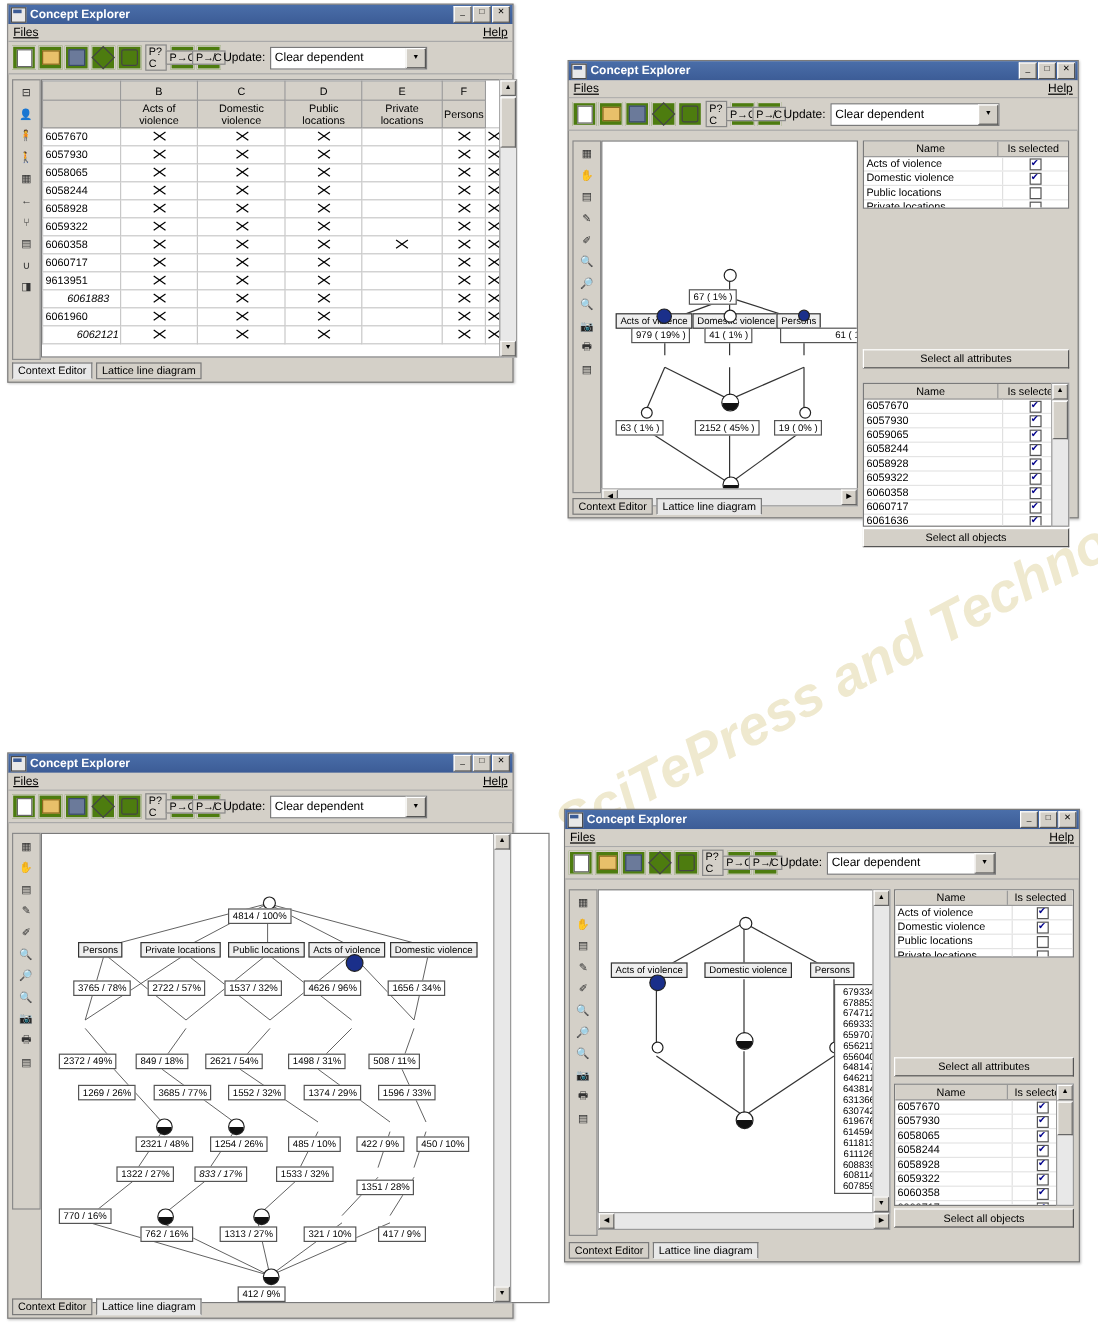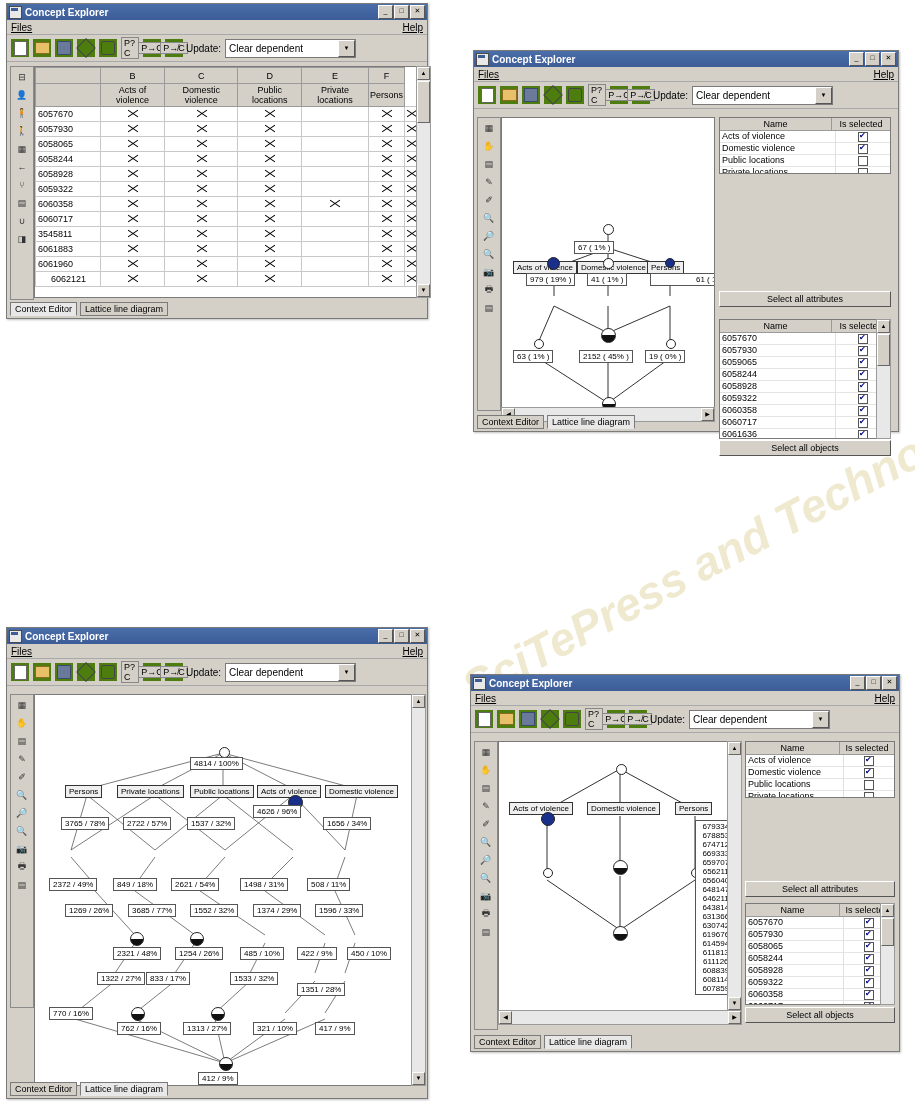--- a/index.html
+++ b/index.html
@@ -211,48 +211,48 @@
           <tr>
             <td style="text-align: left; padding-left: 2px;">6060717</td>
             <td><span class="xmark"></span></td>
             <td><span class="xmark"></span></td>
             <td><span class="xmark"></span></td>
             <td></td>
             <td><span class="xmark"></span></td>
             <td><span class="xmark"></span></td>
           </tr>
           <tr>
-            <td style="text-align: left; padding-left: 2px;">3545811</td>
-            <td><span class="xmark"></span></td>
-            <td><span class="xmark"></span></td>
-            <td><span class="xmark"></span></td>
-            <td></td>
-            <td><span class="xmark"></span></td>
-            <td><span class="xmark"></span></td>
-          </tr>
-          <tr>
-            <td style="text-align: left; padding-left: 2px;">6061883</td>
+            <td style="text-align: left; padding-left: 2px;">9613951</td>
+            <td><span class="xmark"></span></td>
+            <td><span class="xmark"></span></td>
+            <td><span class="xmark"></span></td>
+            <td></td>
+            <td><span class="xmark"></span></td>
+            <td><span class="xmark"></span></td>
+          </tr>
+          <tr>
+            <td style="text-align: left; padding-left: 20px; font-style: italic;">6061883</td>
             <td><span class="xmark"></span></td>
             <td><span class="xmark"></span></td>
             <td><span class="xmark"></span></td>
             <td></td>
             <td><span class="xmark"></span></td>
             <td><span class="xmark"></span></td>
           </tr>
           <tr>
             <td style="text-align: left; padding-left: 2px;">6061960</td>
             <td><span class="xmark"></span></td>
             <td><span class="xmark"></span></td>
             <td><span class="xmark"></span></td>
             <td></td>
             <td><span class="xmark"></span></td>
             <td><span class="xmark"></span></td>
           </tr>
           <tr>
-            <td style="text-align: center; padding-left: 2px;">6062121</td>
+            <td style="text-align: right; padding-left: 2px; font-style: italic;">6062121</td>
             <td><span class="xmark"></span></td>
             <td><span class="xmark"></span></td>
             <td><span class="xmark"></span></td>
             <td></td>
             <td><span class="xmark"></span></td>
             <td><span class="xmark"></span></td>
           </tr>
         </tbody>
     </table>
   </div>
@@ -507,21 +507,21 @@
     <div class="vb">✎</div>
     <div class="vb">✐</div>
     <div class="vb">🔍</div>
     <div class="vb">🔎</div>
     <div class="vb">🔍</div>
     <div class="vb">📷</div>
     <div class="vb">🖶</div>
     <div class="vb">▤</div>
   </div>
 
-  <div class="panel" style="left:27px;top:66px;width:378px;height:390px;">
+  <div class="panel" style="left:27px;top:66px;width:378px;height:390px;padding-left:44px;">
     <svg class="lines" width="378" height="390">
       <g stroke="#444" fill="none" stroke-width="0.7">
         <path d="M188,58 L52,94"></path>
           <path d="M188,58 L120,94"></path>
           <path d="M188,58 L188,94"></path>
         <path d="M188,58 L258,94"></path>
           <path d="M188,58 L322,94"></path>
         <path d="M52,100 L36,155"></path>
           <path d="M52,100 L120,155"></path>
           <path d="M120,100 L36,155"></path>
@@ -565,21 +565,21 @@
     <div class="lnode" style="left:82px;top:90px;">Private locations</div>
     <div class="lnode" style="left:155px;top:90px;">Public locations</div>
     <div class="lnode" style="left:222px;top:90px;">Acts of violence</div>
     <div class="lnode" style="left:290px;top:90px;">Domestic violence</div>
 
     <div class="circ" style="left:253px;top:100px;width:13px;height:13px;background:#1a2f8a;"></div>
 
     <div class="node" style="left:26px;top:122px;">3765 / 78%</div>
     <div class="node" style="left:88px;top:122px;">2722 / 57%</div>
     <div class="node" style="left:152px;top:122px;">1537 / 32%</div>
-    <div class="node" style="left:218px;top:110px;">4626 / 96%</div>
+    <div class="node" style="left:218px;top:122px;">4626 / 96%</div>
     <div class="node" style="left:288px;top:122px;">1656 / 34%</div>
 
     <div class="node" style="left:14px;top:183px;">2372 / 49%</div>
     <div class="node" style="left:78px;top:183px;">849 / 18%</div>
     <div class="node" style="left:136px;top:183px;">2621 / 54%</div>
     <div class="node" style="left:205px;top:183px;">1498 / 31%</div>
     <div class="node" style="left:272px;top:183px;">508 / 11%</div>
 
     <div class="node" style="left:30px;top:209px;">1269 / 26%</div>
     <div class="node" style="left:93px;top:209px;">3685 / 77%</div>
@@ -589,21 +589,21 @@
 
     <div class="circ" style="left:95px;top:237px;width:12px;height:12px;background:linear-gradient(to bottom,#fff 50%,#111 50%);"></div>
     <div class="circ" style="left:155px;top:237px;width:12px;height:12px;background:linear-gradient(to bottom,#fff 50%,#111 50%);"></div>
     <div class="node" style="left:78px;top:252px;">2321 / 48%</div>
     <div class="node" style="left:140px;top:252px;">1254 / 26%</div>
     <div class="node" style="left:205px;top:252px;">485 / 10%</div>
     <div class="node" style="left:262px;top:252px;">422 / 9%</div>
     <div class="node" style="left:312px;top:252px;">450 / 10%</div>
 
     <div class="node" style="left:62px;top:277px;">1322 / 27%</div>
-    <div class="node" style="left:111px;top:277px;">833 / 17%</div>
+    <div class="node" style="left:127px;top:277px;font-style:italic;">833 / 17%</div>
     <div class="node" style="left:195px;top:277px;">1533 / 32%</div>
     <div class="node" style="left:262px;top:277px;margin-top:11px;">1351 / 28%</div>
 
     <div class="circ" style="left:96px;top:312px;width:12px;height:12px;background:linear-gradient(to bottom,#fff 50%,#111 50%);"></div>
     <div class="circ" style="left:176px;top:312px;width:12px;height:12px;background:linear-gradient(to bottom,#fff 50%,#111 50%);"></div>
     <div class="node" style="left:14px;top:312px;">770 / 16%</div>
     <div class="node" style="left:82px;top:327px;">762 / 16%</div>
     <div class="node" style="left:148px;top:327px;">1313 / 27%</div>
     <div class="node" style="left:218px;top:327px;">321 / 10%</div>
     <div class="node" style="left:280px;top:327px;">417 / 9%</div>

